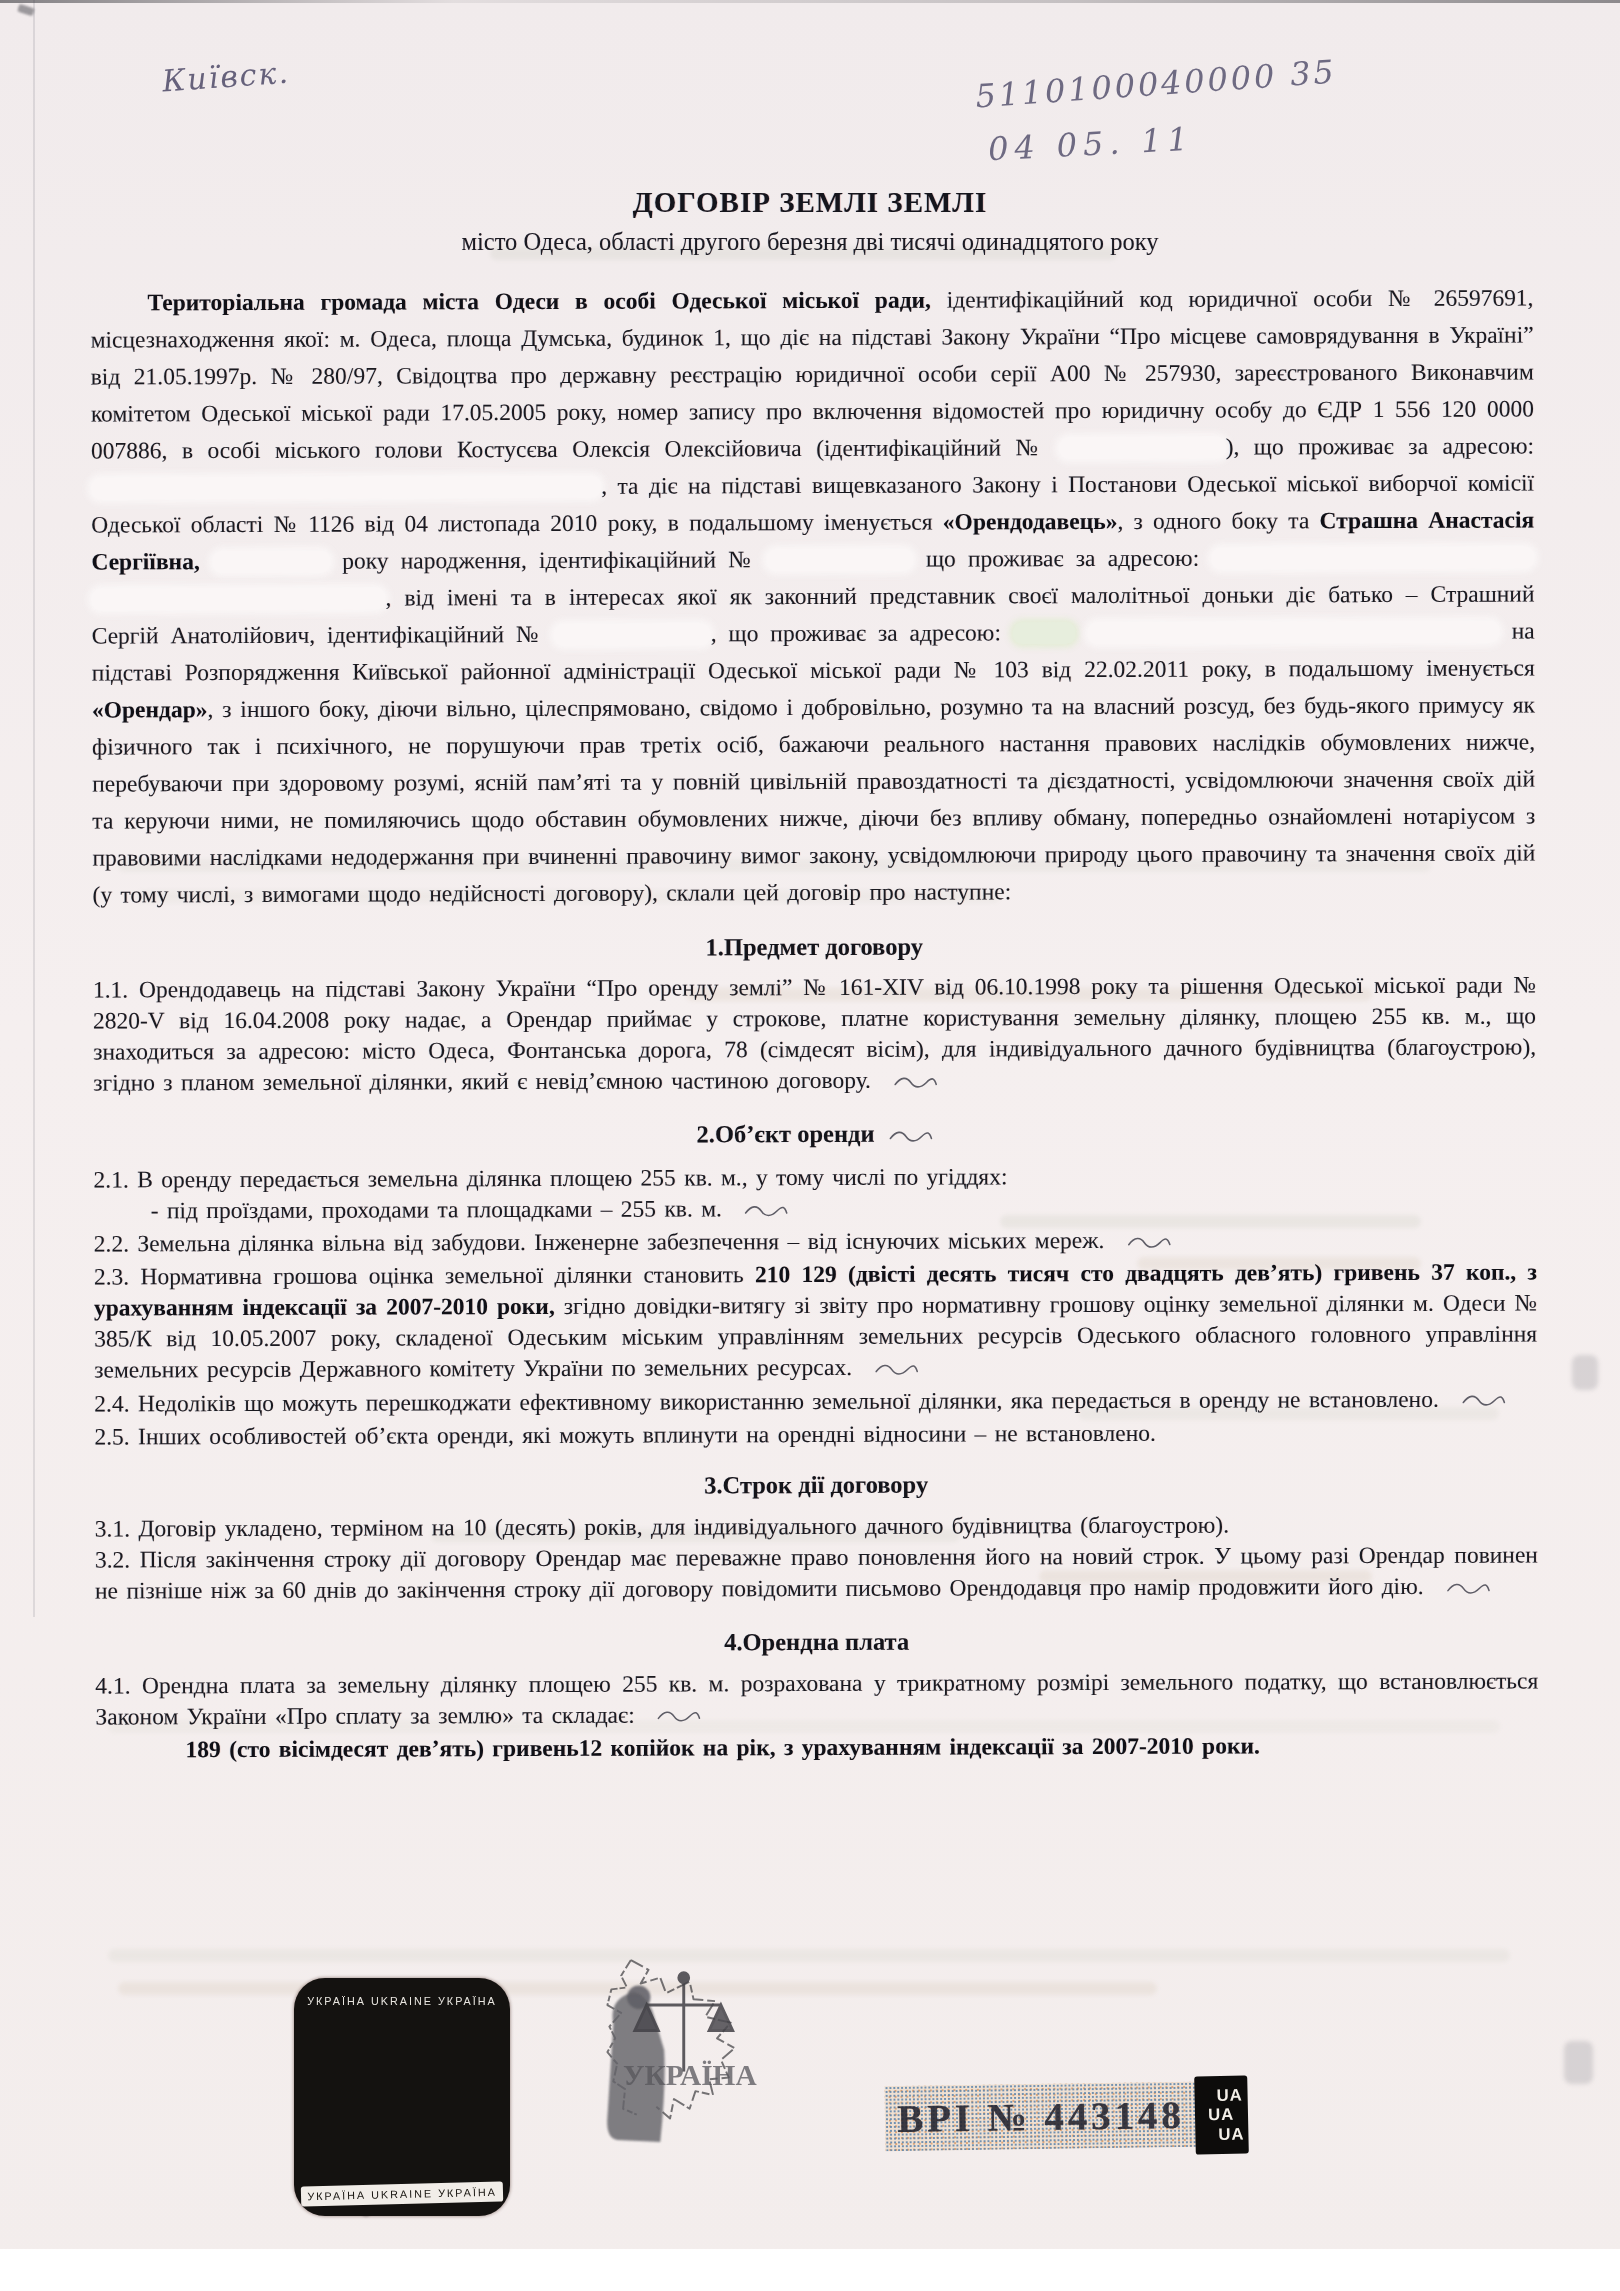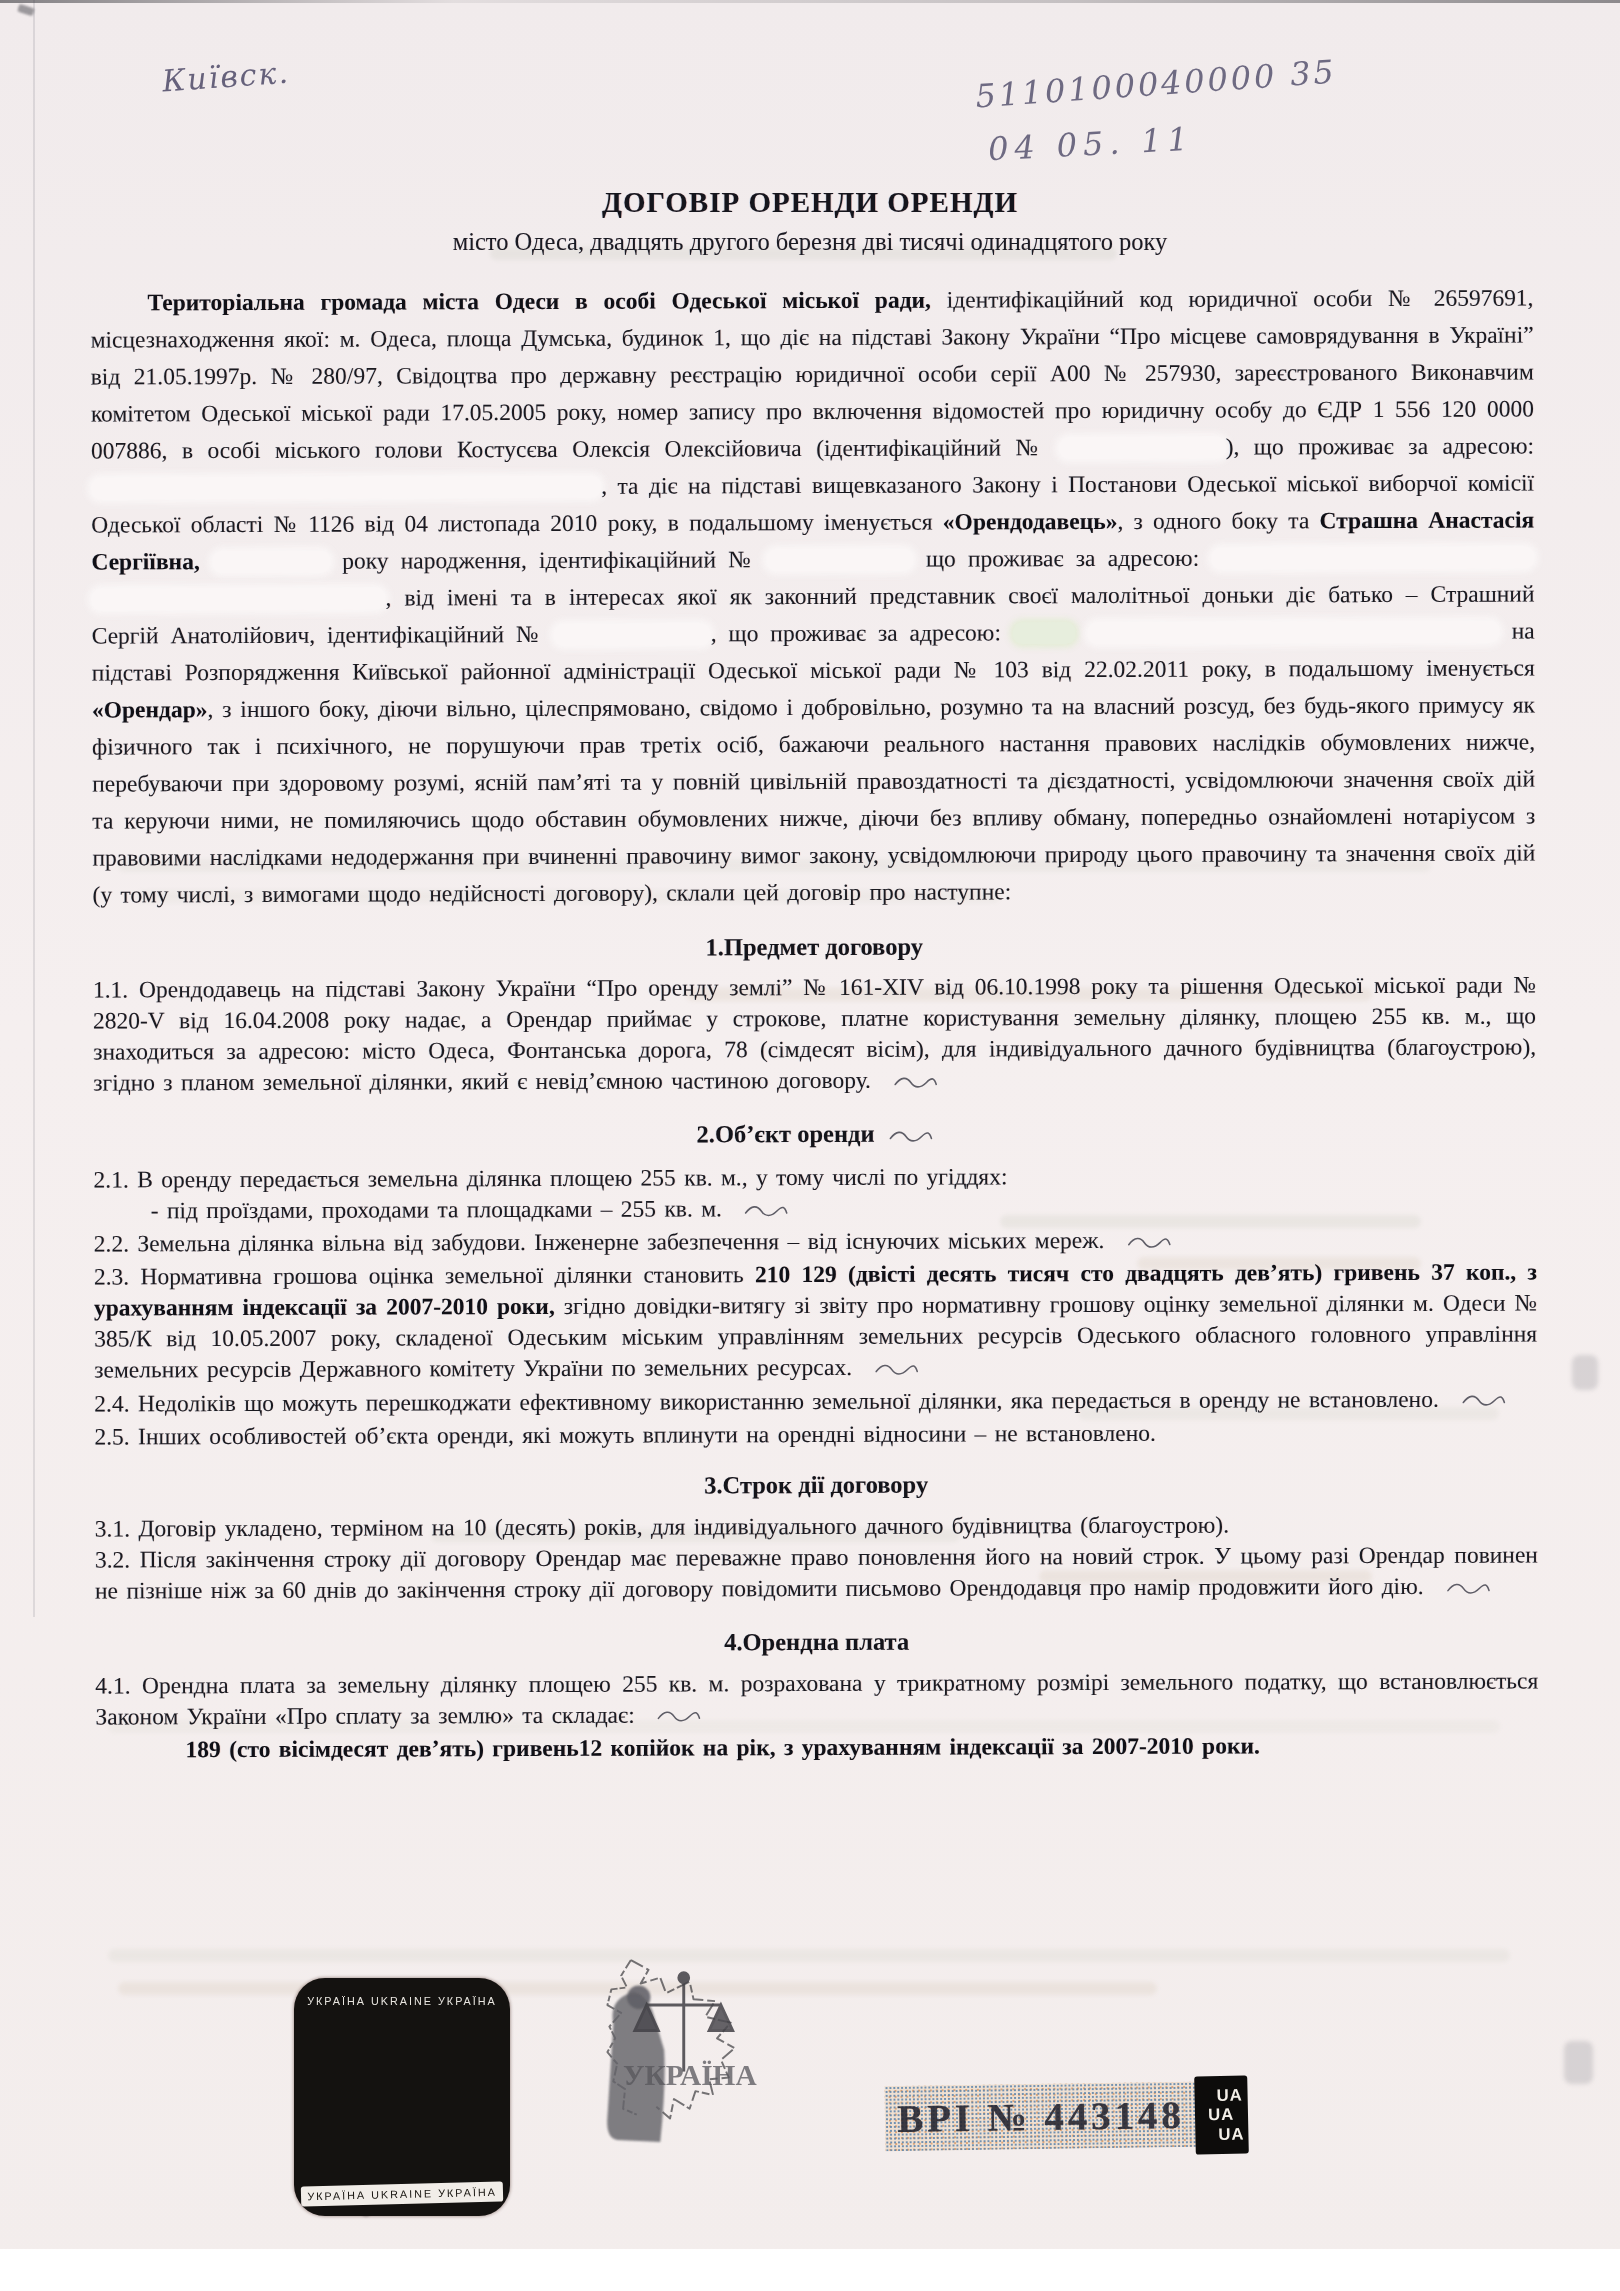--- a/index.html
+++ b/index.html
@@ -109,22 +109,22 @@
   <div class="ghost g8"></div>
   <div class="ghost tan g9"></div>
   <div class="ghost g10"></div>
   <div class="ghost g11"></div>
   <div class="ghost tan g12"></div>
 
   <div class="hw hw-left">Київск.</div>
   <div class="hw hw-num">5110100040000 35</div>
   <div class="hw hw-date">04 05. 11</div>
 
-  <div class="title">ДОГОВІР ОРЕНДИ ОРЕНДИ</div>
-  <div class="subtitle">місто Одеса,  двадцять другого березня дві тисячі одинадцятого року</div>
+  <div class="title">ДОГОВІР ЗЕМЛІ ЗЕМЛІ</div>
+  <div class="subtitle">місто Одеса,  області другого березня дві тисячі одинадцятого року</div>
   <div class="doc">
       <p class="para intro"><span class="bold">Територіальна громада міста Одеси в особі Одеської міської ради,</span><span> ідентифікаційний код юридичної особи № 26597691, місцезнаходження якої: м. Одеса, площа Думська, будинок 1, що діє на підставі Закону України “Про місцеве самоврядування в Україні” від 21.05.1997р. № 280/97, Свідоцтва про державну реєстрацію юридичної особи серії А00 № 257930, зареєстрованого Виконавчим комітетом Одеської міської ради 17.05.2005 року, номер запису про включення відомостей про юридичну особу до ЄДР 1 556 120 0000 007886, в особі міського голови Костусєва Олексія Олексійовича (ідентифікаційний № </span><span class="redact" style="width: 167px;"></span><span>), що проживає за адресою: </span><span class="redact" style="width: 510px;"></span><span>, та діє на підставі вищевказаного Закону і Постанови Одеської міської виборчої комісії Одеської області № 1126 від 04 листопада 2010 року, в подальшому іменується </span><span class="bold">«Орендодавець»</span><span>, з одного боку та </span><span class="bold">Страшна Анастасія Сергіївна,</span><span> </span><span class="redact" style="width: 118px;"></span><span> року народження, ідентифікаційний № </span><span class="redact" style="width: 147px;"></span><span> що проживає за адресою: </span><span class="redact" style="width: 323px;"></span><span> </span><span class="redact" style="width: 294px;"></span><span>, від імені та в інтересах якої як законний представник своєї малолітньої доньки діє батько – Страшний Сергій Анатолійович, ідентифікаційний № </span><span class="redact" style="width: 157px;"></span><span>, що проживає за адресою: </span><span class="redact green" style="width: 63px;"></span><span> </span><span class="redact" style="width: 412px;"></span><span> на підставі Розпорядження Київської районної адміністрації Одеської міської ради № 103 від 22.02.2011 року, в подальшому іменується </span><span class="bold">«Орендар»</span><span>, з іншого боку, діючи вільно, цілеспрямовано, свідомо і добровільно, розумно та на власний розсуд, без будь-якого примусу як фізичного так і психічного, не порушуючи прав третіх осіб, бажаючи реального настання правових наслідків обумовлених нижче, перебуваючи при здоровому розумі, ясній пам’яті та у повній цивільній правоздатності та дієздатності, усвідомлюючи значення своїх дій та керуючи ними, не помиляючись щодо обставин обумовлених нижче, діючи без впливу обману, попередньо ознайомлені нотаріусом з правовими наслідками недодержання при вчиненні правочину вимог закону, усвідомлюючи природу цього правочину та значення своїх дій (у тому числі, з вимогами щодо недійсності договору), склали цей договір про наступне:</span></p>
       <div class="heading">1.Предмет договору</div>
       <p class="para clause"><span>1.1. Орендодавець на підставі Закону України “Про оренду землі” № 161-XIV від 06.10.1998 року та рішення Одеської міської ради № 2820-V від 16.04.2008 року надає, а Орендар приймає у строкове, платне користування земельну ділянку, площею 255 кв. м., що знаходиться за адресою: місто Одеса, Фонтанська дорога, 78 (сімдесят вісім), для індивідуального дачного будівництва (благоустрою), згідно з планом земельної ділянки, який є невід’ємною частиною договору. </span><span class="squiggle"><svg width="45" height="15.7" viewBox="0 0 46 16">
             <path d="M2 10 C8 2, 14 2, 18 8 S28 14, 34 8 S42 4, 44 10" stroke="#3a3a46" fill="none" stroke-width="1.6" stroke-linecap="round"></path>
           </svg></span></p>
       <div class="heading">2.Об’єкт оренди<span class="squiggle"><svg width="45" height="15.7" viewBox="0 0 46 16">
             <path d="M2 10 C8 2, 14 2, 18 8 S28 14, 34 8 S42 4, 44 10" stroke="#3a3a46" fill="none" stroke-width="1.6" stroke-linecap="round"></path>
           </svg></span></div>
       <p class="para clause"><span>2.1. В оренду передається земельна ділянка  площею 255 кв. м.,  у  тому числі по угіддях:</span></p>

